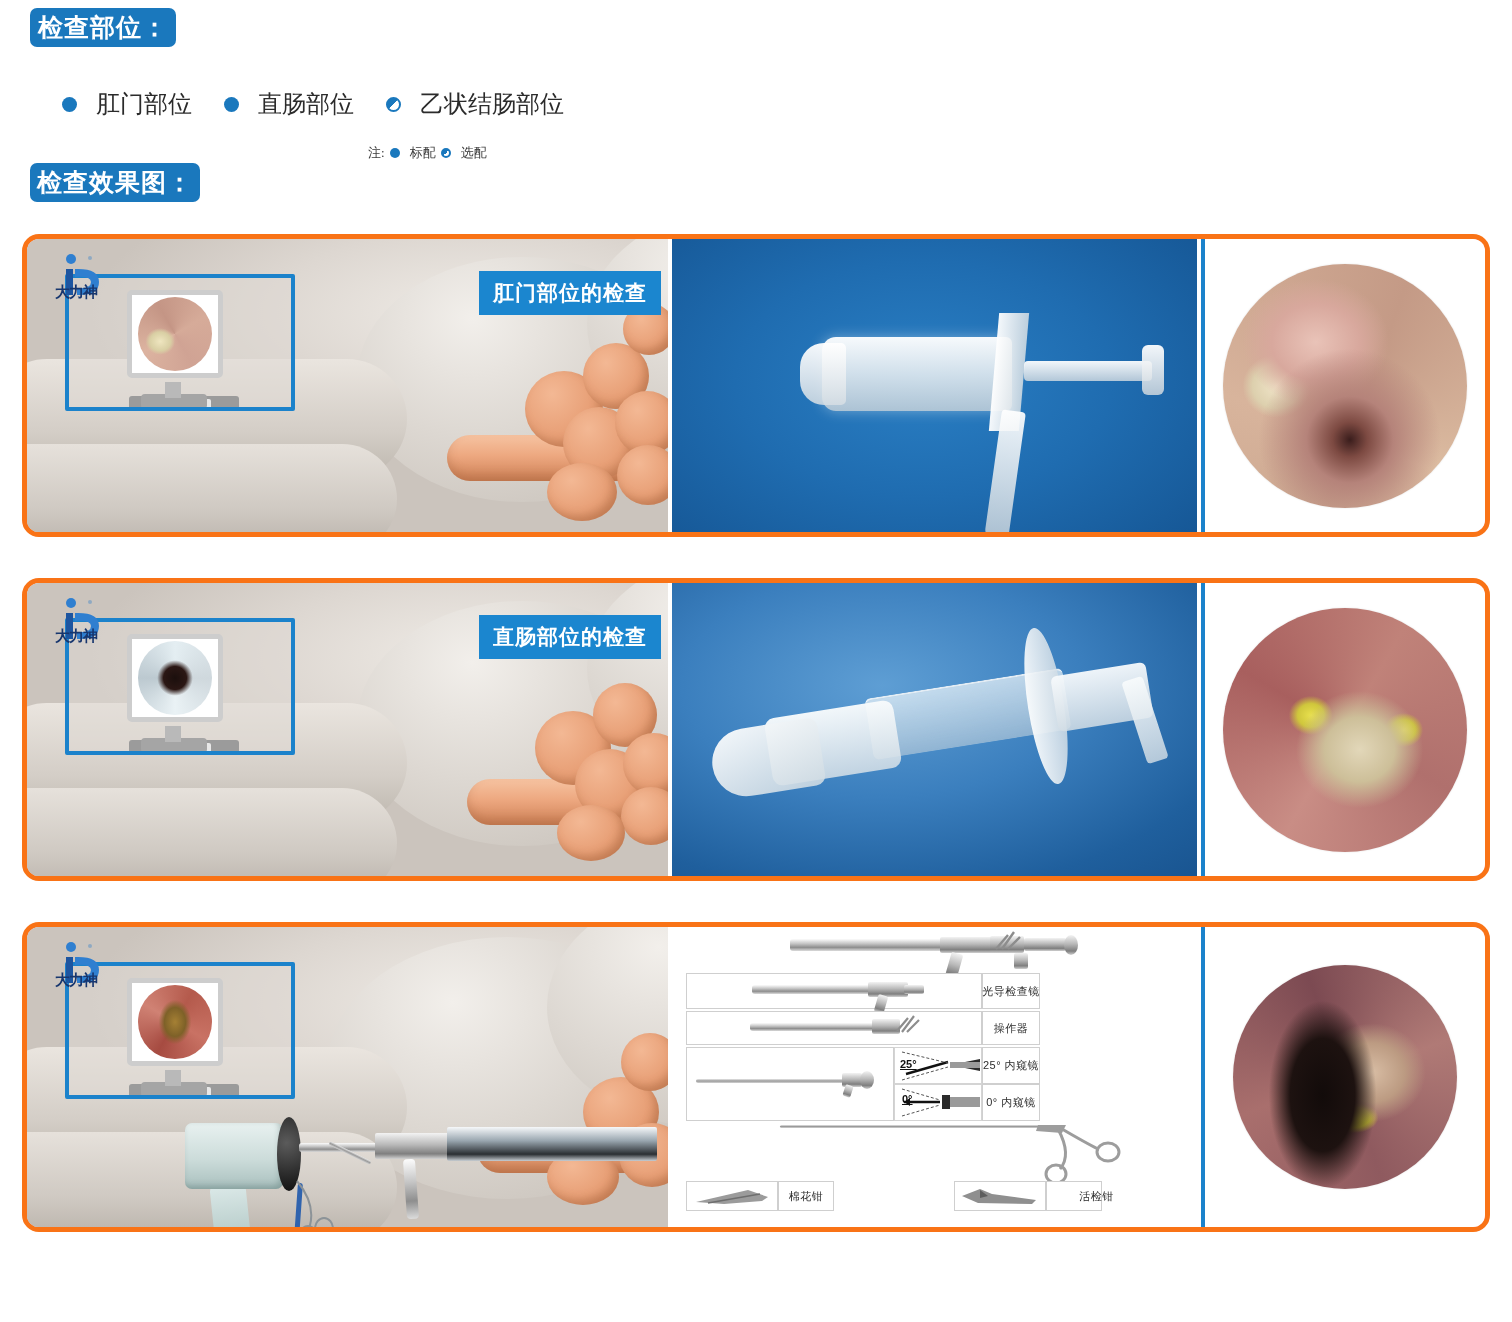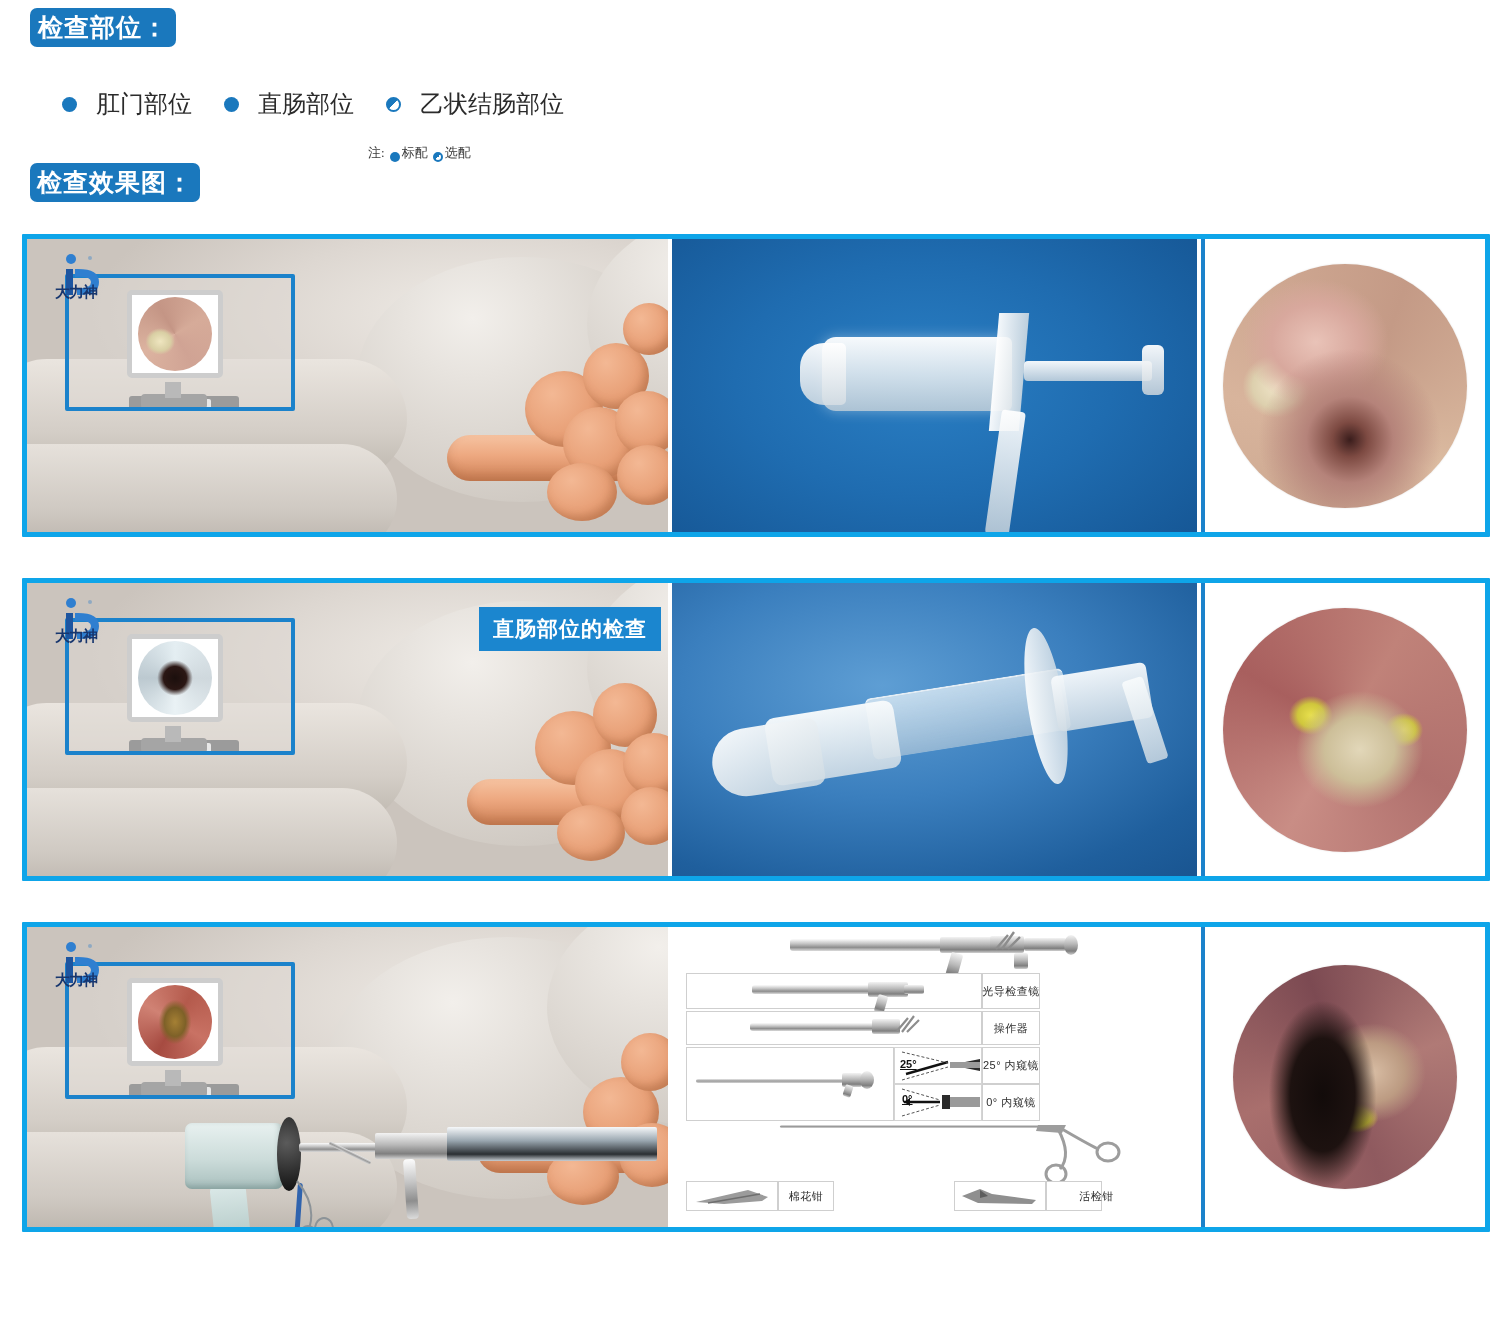--- a/index.html
+++ b/index.html
@@ -44,27 +44,27 @@
   }
 
   
   .legend {
     position:absolute; left:368px; top:144px;
     display:flex; align-items:center; gap:5px;
     font-size:13px; color:#3a3a3a;
     font-family:"Liberation Serif","DejaVu Serif",serif;
   }
   .legend .dot-std, .legend .dot-opt { width:10px; height:10px; }
-  .legend .lg { display:flex; align-items:flex-end; gap:2px; }
+  .legend .lg { display:flex; align-items:center; gap:10px; }
 
   
   .panel {
     position:absolute;
-    border:5px solid #0ea5e9;
-    border-radius:1px;
+    border:5px solid #f97316;
+    border-radius:17px;
     background:#fca5a5;
     display:flex;
     overflow:hidden;
   }
   #panel-1 { left:22px; top:234px;  width:1468px; height:303px; }
   #panel-2 { left:22px; top:578px;  width:1468px; height:303px; }
   #panel-3 { left:22px; top:922px;  width:1468px; height:310px; }
 
   .cell-illu { position:relative; width:641px; height:100%; overflow:hidden; }
   .cell-prod { position:relative; width:533px; height:100%; overflow:hidden;
@@ -388,20 +388,21 @@
       </div>
 
       <svg class="logo" viewBox="0 0 62 54">
         <circle cx="16" cy="8" r="5" fill="#2f7fd0"></circle>
         <circle cx="35" cy="7" r="2" fill="#8fa9c2"></circle>
         <path d="M11 18 L18 18 L18 44 L11 44 Z" fill="#1d55a0"></path>
         <path d="M20 18 Q44 17 44 31 Q44 45 22 44 L22 37 Q36 38 36 31 Q36 25 20 26 Z" fill="#2f7fd0"></path>
       </svg>
       <div class="logo-text">大力神</div>
 
+      <div class="panel-caption" style="left:452px; top:32px;">肛门部位的检查</div>
     </div>
 
     <div class="cell-prod">
       <div class="prod-bg-1"></div>
       <div class="an1-barrel"></div>
       <div class="an1-tip"></div>
       <div class="an1-flange"></div>
       <div class="an1-handle"></div>
       <div class="an1-plunger"></div>
       <div class="an1-knob"></div>
@@ -440,21 +441,21 @@
       </div>
 
       <svg class="logo" viewBox="0 0 62 54">
         <circle cx="16" cy="8" r="5" fill="#2f7fd0"></circle>
         <circle cx="35" cy="7" r="2" fill="#8fa9c2"></circle>
         <path d="M11 18 L18 18 L18 44 L11 44 Z" fill="#1d55a0"></path>
         <path d="M20 18 Q44 17 44 31 Q44 45 22 44 L22 37 Q36 38 36 31 Q36 25 20 26 Z" fill="#2f7fd0"></path>
       </svg>
       <div class="logo-text">大力神</div>
 
-      <div class="panel-caption" style="left:452px; top:24px;">直肠部位的检查</div>
+      <div class="panel-caption" style="left:452px; top:32px;">直肠部位的检查</div>
     </div>
 
     <div class="cell-prod">
       <div class="prod-bg-2"></div>
       <div class="an2-tube"></div>
       <div class="an2-sleeve"></div>
       <div class="an2-tip"></div>
       <div class="an2-disc"></div>
       <div class="an2-cap"></div>
       <div class="an2-wing"></div>

